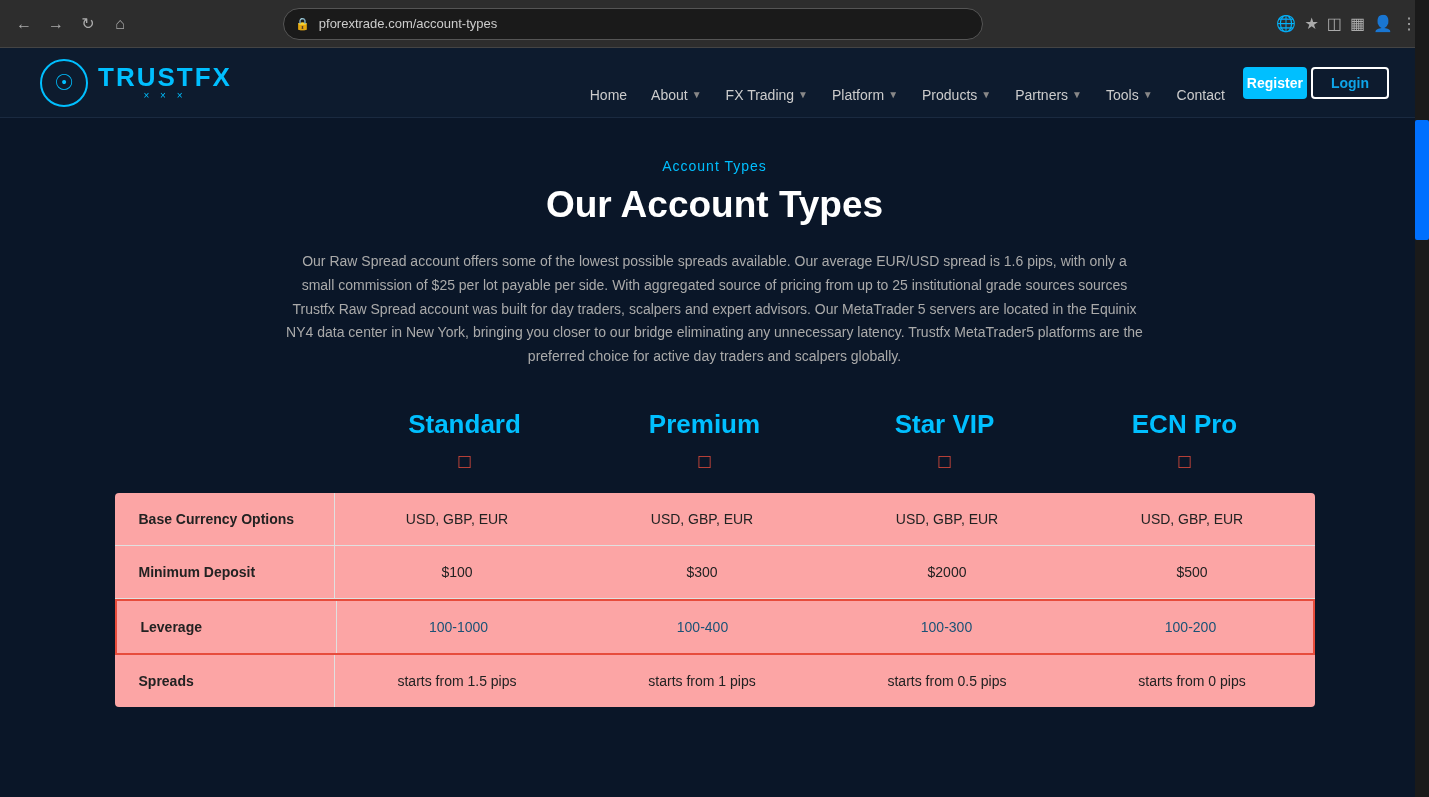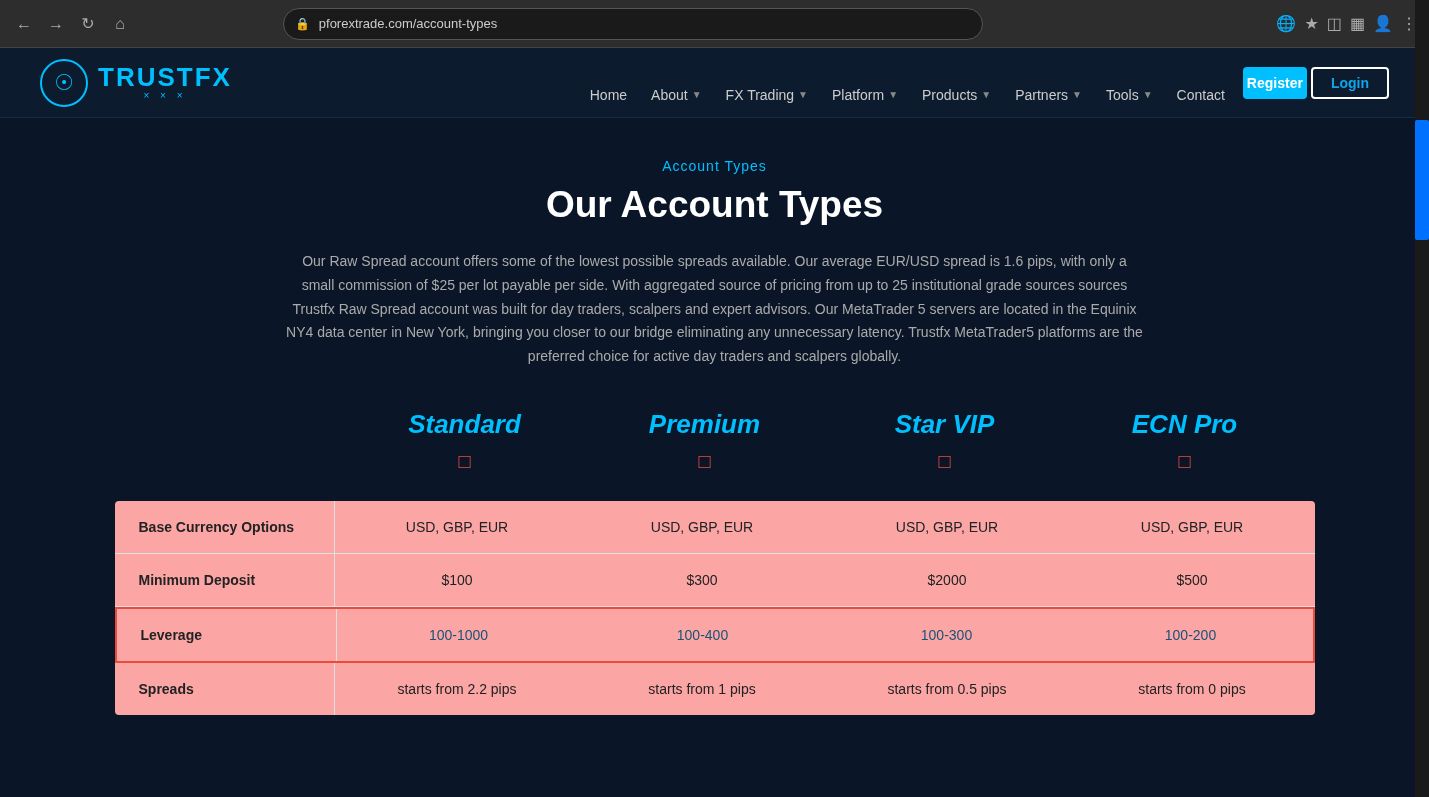--- a/index.html
+++ b/index.html
@@ -151,23 +151,22 @@
       max-width: 860px;
       margin: 0 auto 40px;
       line-height: 1.7;
     }
 
     
     .account-headers {
       display: grid;
       grid-template-columns: 220px repeat(4, 1fr);
       max-width: 1200px;
-      margin: 0 auto 12px;
+      margin: 0 auto 4px;
       padding: 0 10px;
-      font-style: italic;
     }
     .account-header-empty { }
     .account-header-col {
       text-align: center;
       padding-bottom: 16px;
     }
     .account-type-name {
       font-size: 26px;
       font-weight: 900;
       color: #00bfff;
@@ -369,21 +368,21 @@
     <div class="table-row leverage-row">
       <div class="table-cell row-label">Leverage</div>
       <div class="table-cell leverage-value">100-1000</div>
       <div class="table-cell leverage-value">100-400</div>
       <div class="table-cell leverage-value">100-300</div>
       <div class="table-cell leverage-value">100-200</div>
     </div>
 
     <div class="table-row">
       <div class="table-cell row-label">Spreads</div>
-      <div class="table-cell">starts from 2.2 pips</div>
+      <div class="table-cell">starts from 1.5 pips</div>
       <div class="table-cell">starts from 1 pips</div>
       <div class="table-cell">starts from 0.5 pips</div>
       <div class="table-cell">starts from 0 pips</div>
     </div>
 
   </div>
 </div>
 
 <div class="scrollbar-area">
   <div class="scrollbar-thumb"></div>

